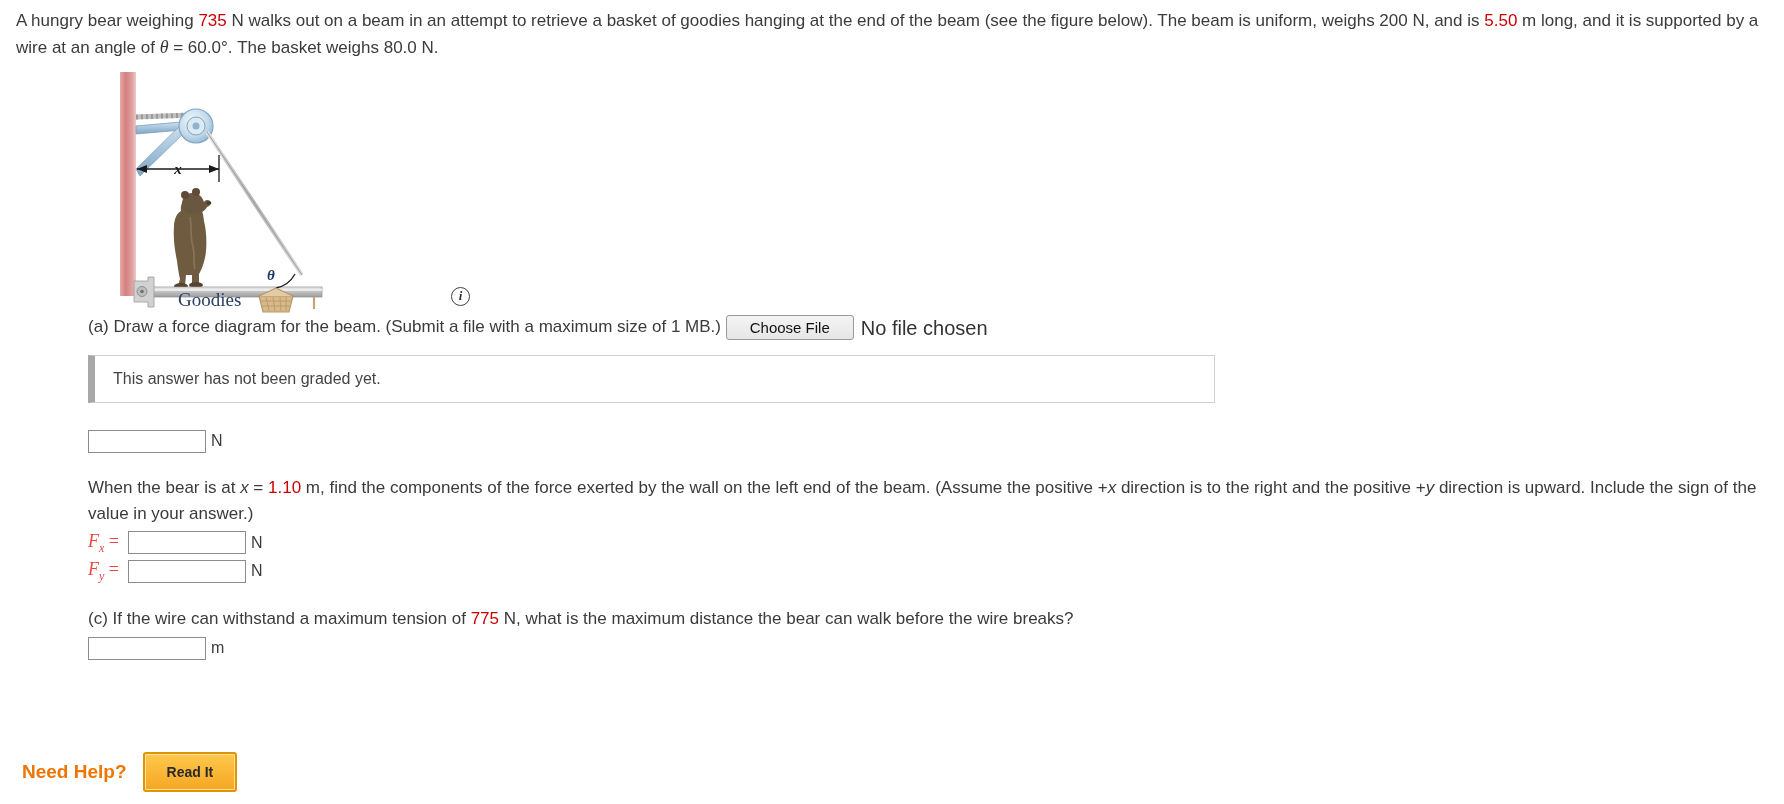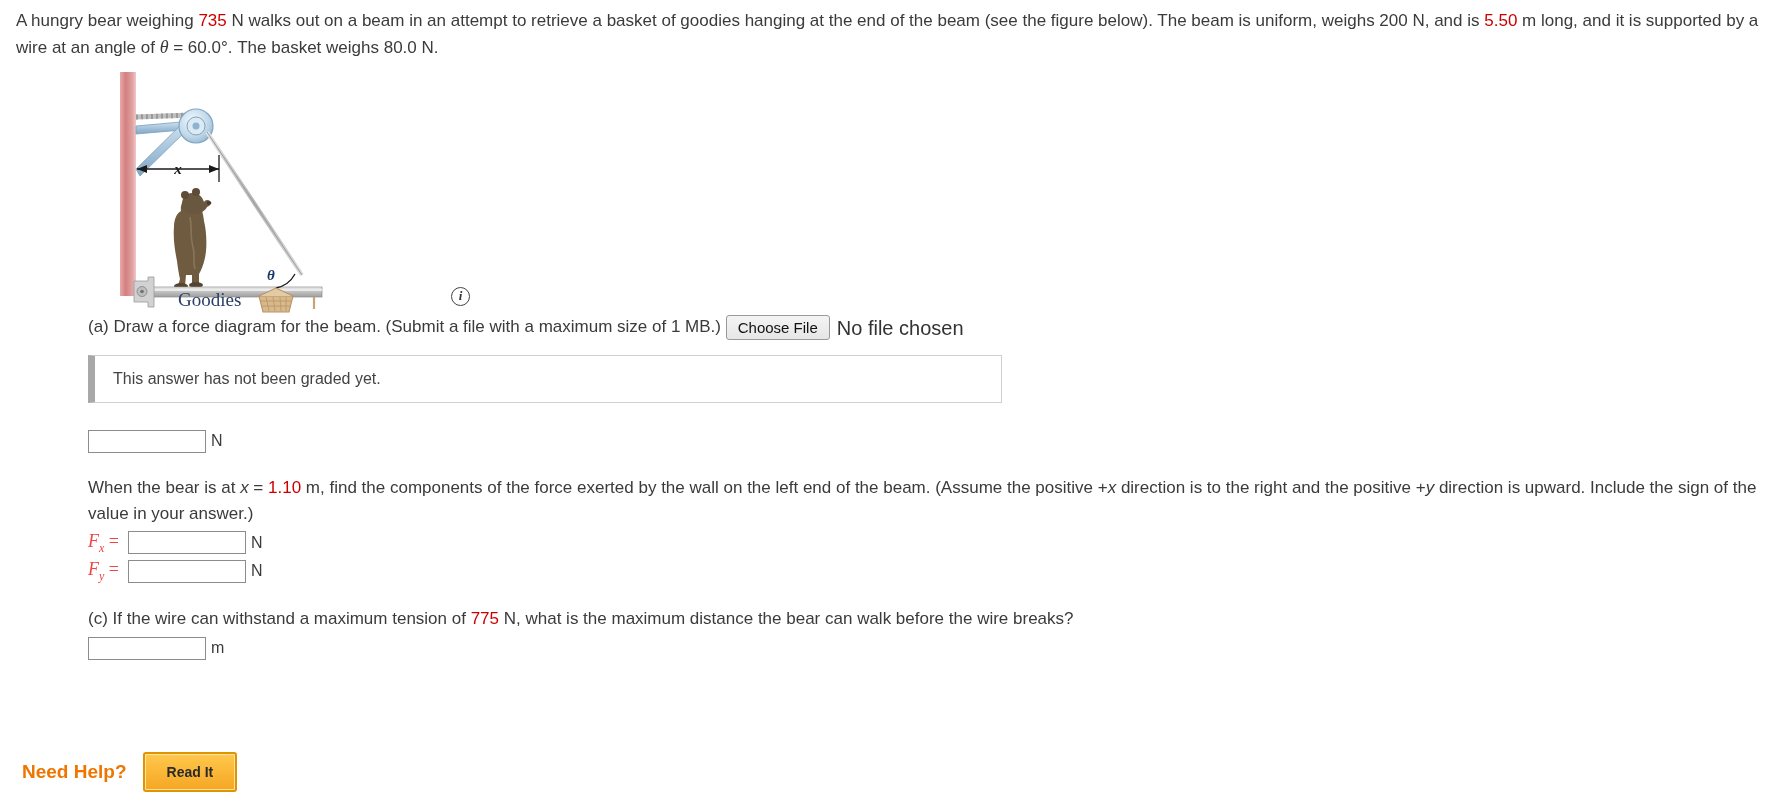--- a/index.html
+++ b/index.html
@@ -73,31 +73,31 @@
     gap: 7px;
     vertical-align: middle;
   }
   .choose-file {
     font-family: "Liberation Sans", sans-serif;
     font-size: 15px;
     color: #111;
     background: linear-gradient(#f4f4f4, #e6e6e6);
     border: 1px solid #9a9a9a;
     border-radius: 3px;
-    padding: 3px 11px;
+    padding: 3px 23px;
     cursor: pointer;
   }
   .no-file {
     font-size: 20px;
     color: #333;
   }
 
   .graded-box {
     margin-top: 14px;
-    width: 914px;
+    width: 1127px;
     height: 48px;
     border: 1px solid #d0d0d0;
     border-left: 7px solid #a8a8a8;
     background: #ffffff;
     display: flex;
     align-items: center;
     box-sizing: border-box;
   }
   .graded-text {
     padding-left: 18px;

